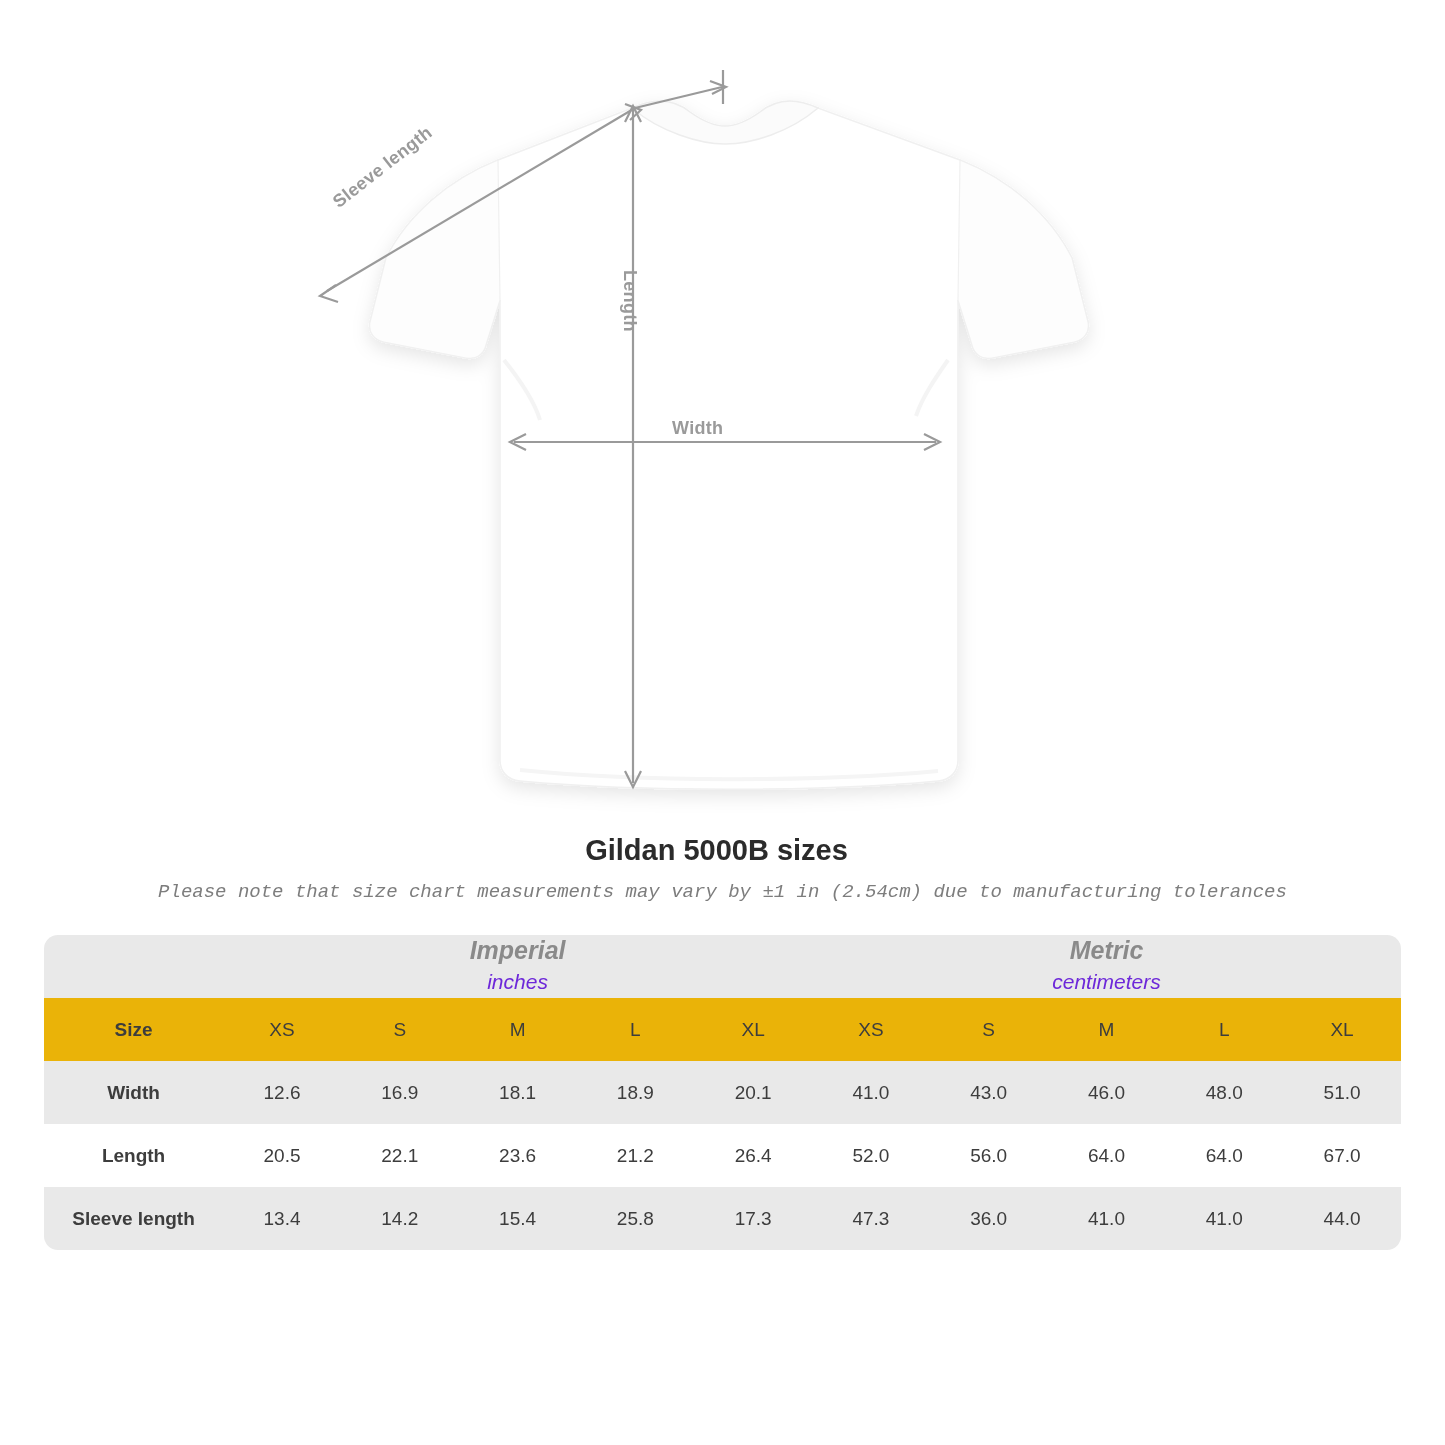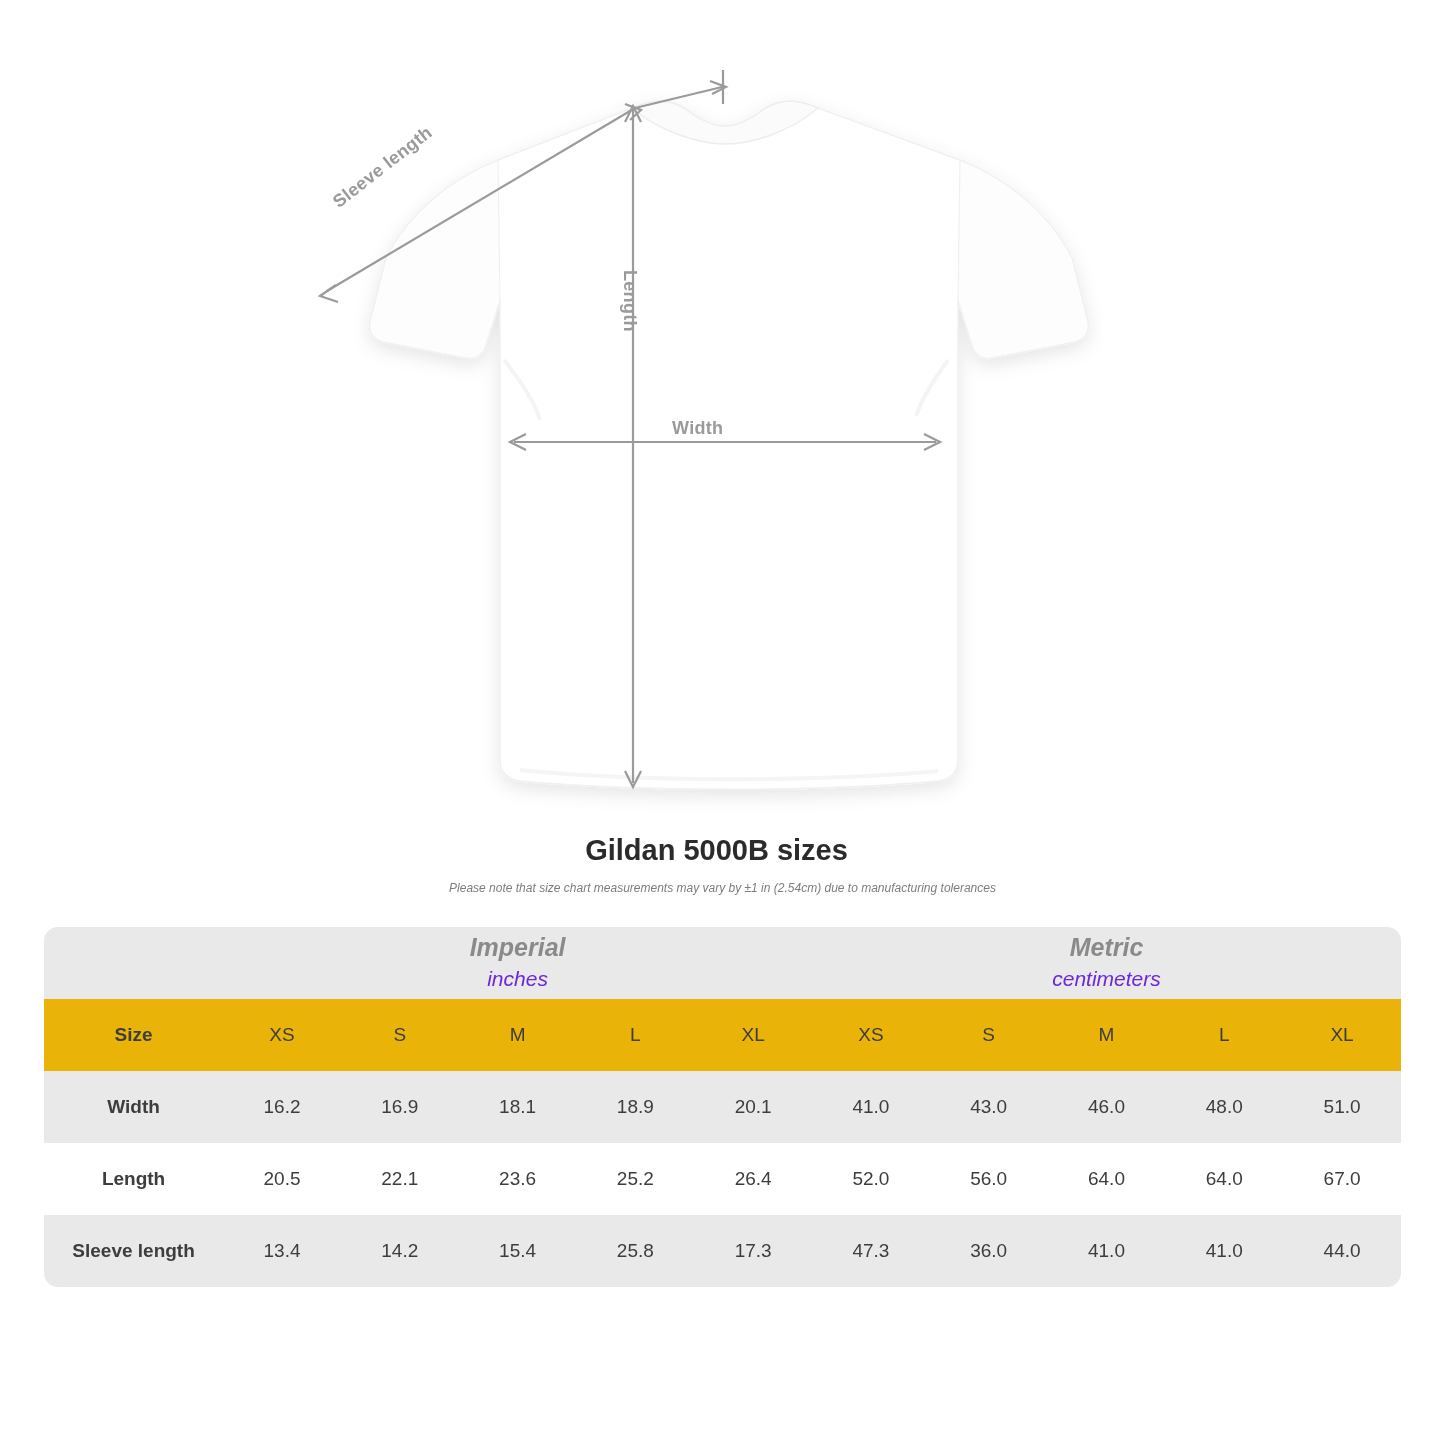--- a/index.html
+++ b/index.html
@@ -64,44 +64,45 @@
     text-align: center;
     margin-top: 4px;
   }
   .chart-title {
     font-size: 29px;
     font-weight: bold;
     color: #2b2b2b;
     margin: 0 12px 14px 0;
   }
   .chart-note {
-    font-size: 12px;
+    font-size: 19px;
     font-style: italic;
     color: #7d7d7d;
     margin: 0;
+    font-family: Liberation Mono, monospace;
   }
 
   
   .table-wrap {
     margin: 32px 44px 0 44px;
     border-radius: 14px;
     overflow: hidden;
   }
   table.size-table {
     width: 100%;
     border-collapse: collapse;
     table-layout: fixed;
   }
   table.size-table td, table.size-table th {
     text-align: center;
     font-size: 19px;
     color: #3d3d3d;
     font-weight: normal;
     padding: 0;
-    height: 72px;
+    height: 63px;
     vertical-align: middle;
   }
   .unit-header td {
     background: #e9e9e9;
     height: 112px;
   }
   .unit-name {
     font-size: 25px;
     font-weight: bold;
     font-style: italic;
@@ -260,38 +261,38 @@
           <td>XL</td>
           <td>XS</td>
           <td>S</td>
           <td>M</td>
           <td>L</td>
           <td>XL</td>
         </tr>
 
         <tr class="shade">
           <td class="rowlabel">Width</td>
-          <td>16.2</td>
+          <td>12.6</td>
           <td>16.9</td>
           <td>18.1</td>
           <td>18.9</td>
           <td>20.1</td>
           <td>41.0</td>
           <td>43.0</td>
           <td>46.0</td>
           <td>48.0</td>
           <td>51.0</td>
         </tr>
 
         <tr class="plain">
           <td class="rowlabel">Length</td>
           <td>20.5</td>
           <td>22.1</td>
           <td>23.6</td>
-          <td>25.2</td>
+          <td>21.2</td>
           <td>26.4</td>
           <td>52.0</td>
           <td>56.0</td>
           <td>64.0</td>
           <td>64.0</td>
           <td>67.0</td>
         </tr>
 
         <tr class="shade">
           <td class="rowlabel">Sleeve length</td>

